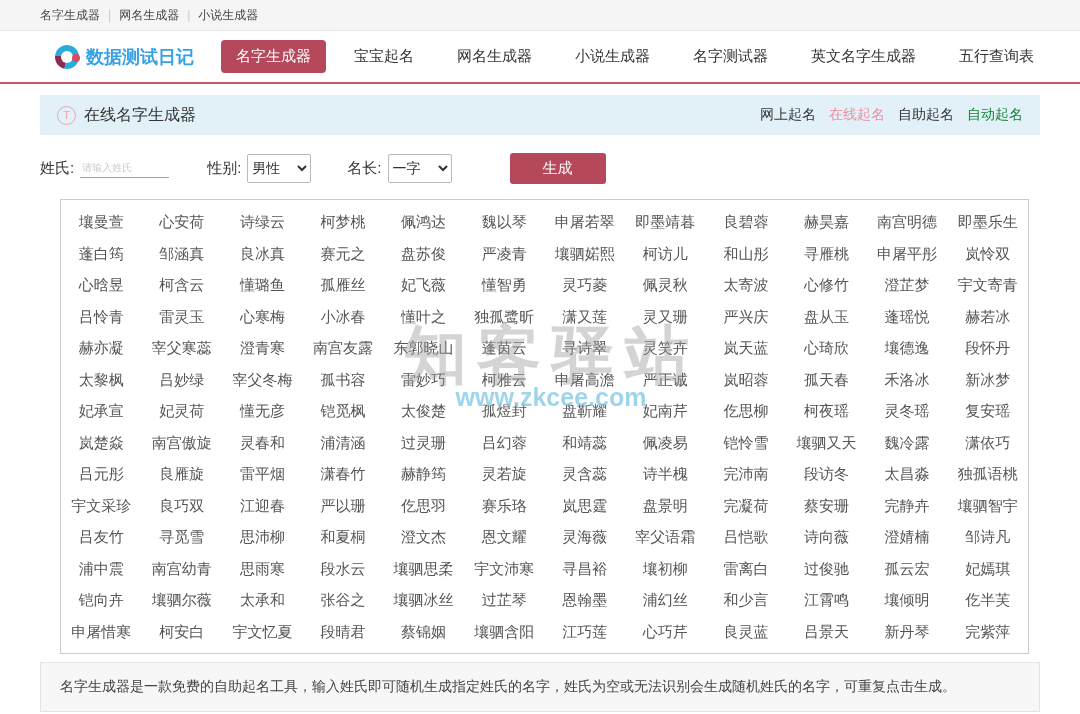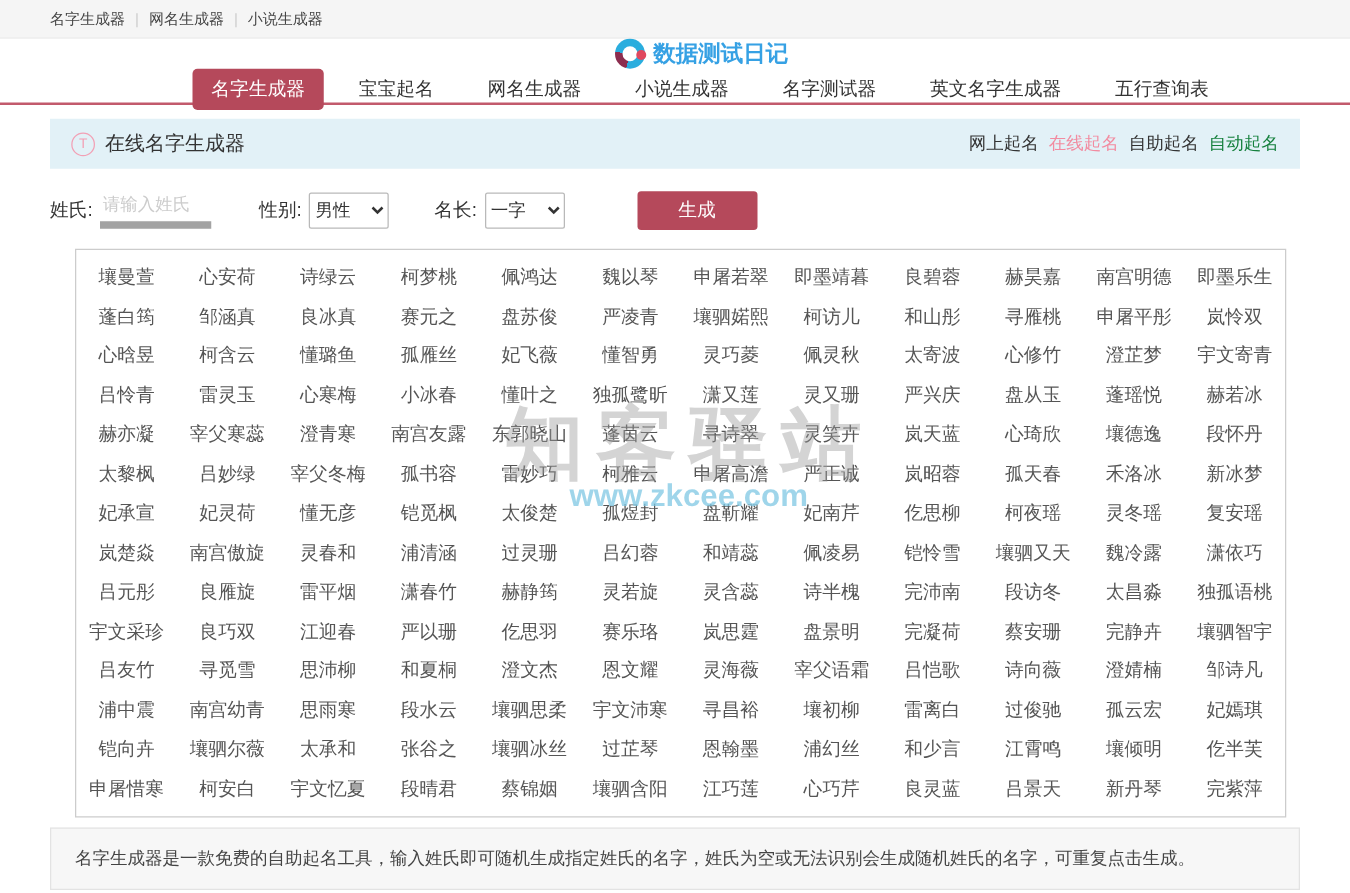--- a/index.html
+++ b/index.html
@@ -9,47 +9,47 @@
 
   
   .topbar{position:absolute;top:0;left:0;right:0;height:31px;background:#f5f5f5;
           border-bottom:1px solid #e9e9e9;display:flex;align-items:center;
           padding-left:40px;font-size:12px;color:#444;box-sizing:border-box;}
   .topbar .sep{color:#ccc;padding:0 8px;}
 
   
   .header{position:absolute;top:31px;left:0;right:0;height:53px;background:#fff;
           border-bottom:2px solid #c25a6c;display:flex;align-items:center;
-          padding-left:55px;box-sizing:border-box;flex-direction:column;}
+          padding-left:55px;box-sizing:border-box;}
   .logo{display:flex;align-items:center;gap:7px;width:152px;flex:none;}
   .logo-mark{width:24px;height:24px;border-radius:50%;position:relative;flex:none;
              background:conic-gradient(#2aadde 0 54%, #8c2d4f 54% 77%, #2aadde 77% 100%);}
   .logo-mark::before{content:"";position:absolute;left:6px;top:6px;width:12px;height:12px;
              border-radius:50%;background:#fff;}
   .logo-mark::after{content:"";position:absolute;right:-1px;top:9px;width:8px;height:8px;
              border-radius:50%;background:#e0485e;}
   .logo-text{font-size:18px;font-weight:bold;color:#36a1e4;white-space:nowrap;}
   .main-nav{display:flex;align-items:center;margin-left:14px;}
   .nav-item{font-size:15px;color:#333;padding:7px 15px;margin-right:13px;white-space:nowrap;}
   .nav-item.active{background:#b5495b;color:#fff;border-radius:4px;}
 
   
   .panel{position:absolute;left:40px;top:95px;width:1000px;}
   .panel-header{height:40px;background:#e2f1f7;display:flex;align-items:center;
                 justify-content:space-between;padding:0 17px;box-sizing:border-box;}
   .panel-title{font-size:16px;color:#333;display:flex;align-items:center;gap:8px;}
   .t-icon{width:17px;height:17px;border:1px solid #f2a0b5;border-radius:50%;color:#f2a0b5;
           font-size:11px;line-height:17px;text-align:center;flex:none;}
-  .panel-links{display:flex;gap:8px;font-size:14px;}
+  .panel-links{display:flex;gap:13px;font-size:14px;}
 
   
   .form-row{margin-top:15px;height:36px;display:flex;align-items:center;justify-content:flex-start;}
   .form-label{font-size:15px;color:#333;margin-right:6px;white-space:nowrap;}
-  .surname-input{width:85px;border:none;border-bottom:6px solid #a3a3a3;font-size:14px;
-                 padding:4px 2px;outline:none;background:transparent;margin-right:38px;font-family:Liberation Mono, monospace;}
+  .surname-input{width:85px;border:none;border-bottom:1px solid #a3a3a3;font-size:10px;
+                 padding:4px 2px;outline:none;background:transparent;margin-right:38px;}
   .surname-input::placeholder{color:#ccc;}
   .form-select{width:64px;height:29px;border:1px solid #b9b9b9;background:#fff;
                font-size:14px;color:#333;margin-right:36px;border-radius:2px;}
   .generate-btn{width:96px;height:31px;background:#b5495b;color:#fff;border:none;
                 border-radius:3px;font-size:15px;cursor:pointer;margin-left:22px;}
 
   
   .names-box{margin:13px 11px 0 20px;border:1px solid #ccc;position:relative;
              padding:6px 0;background:#fff;}
   .names-grid{display:grid;grid-template-columns:repeat(12,1fr);}

